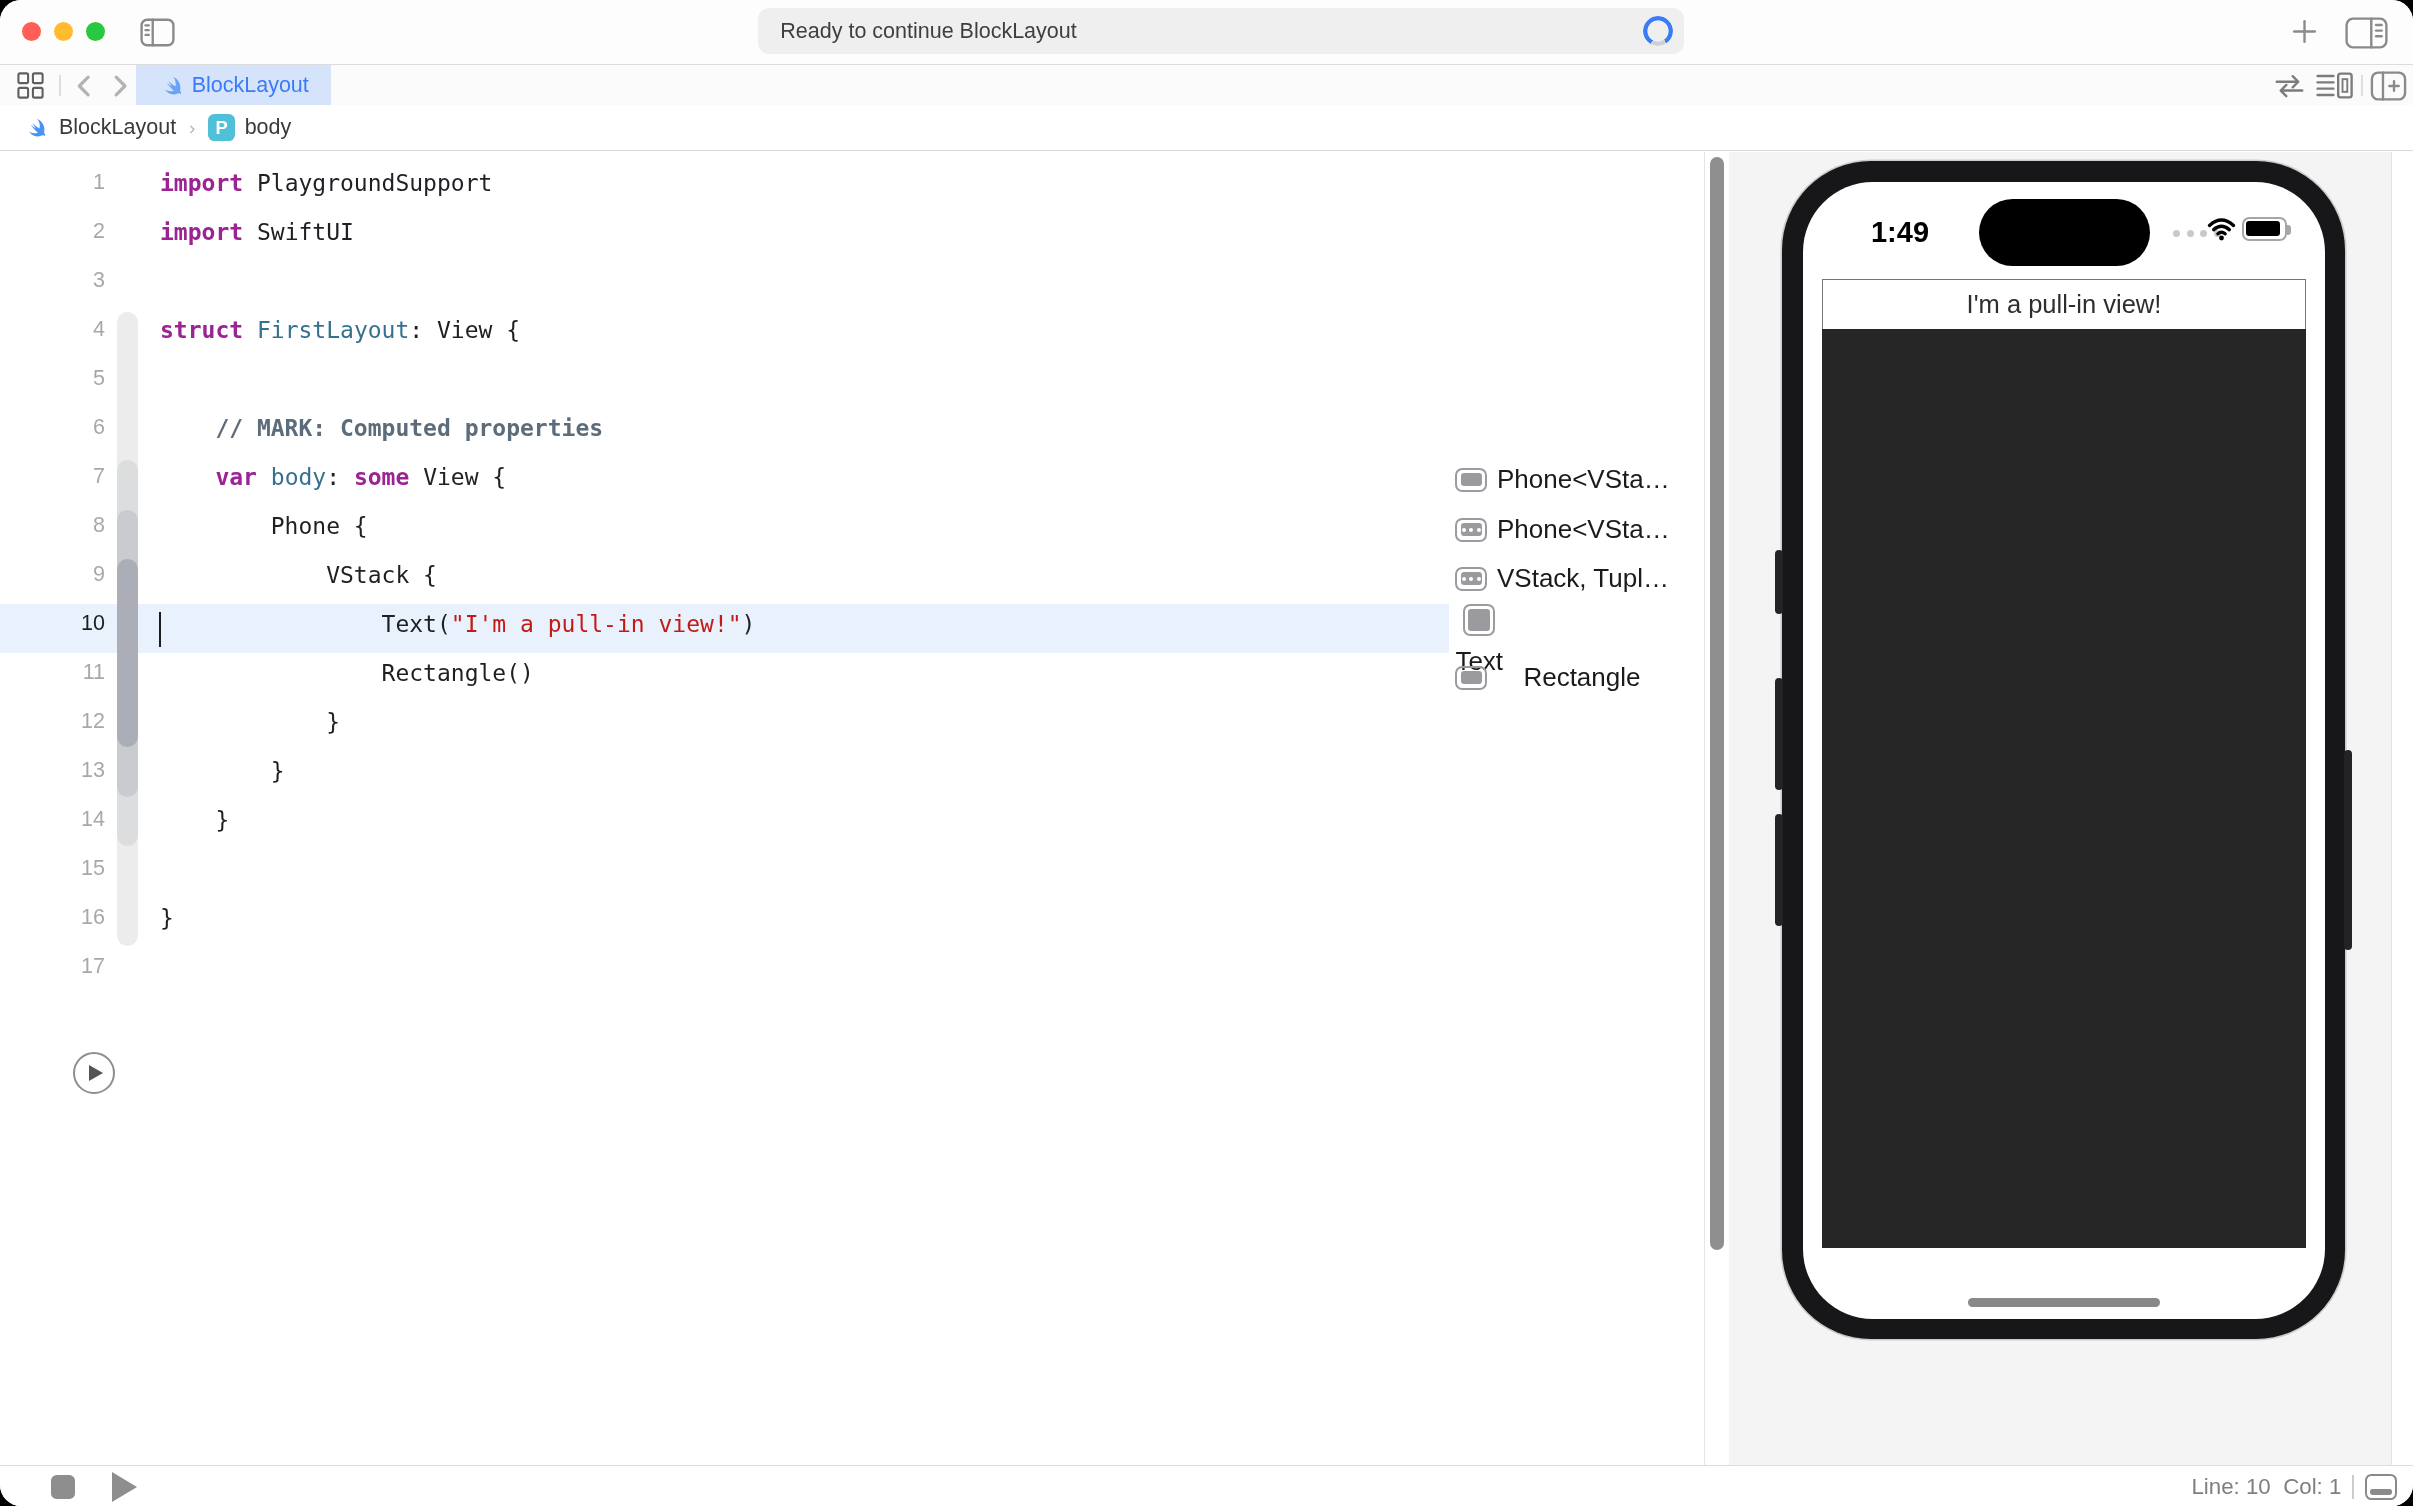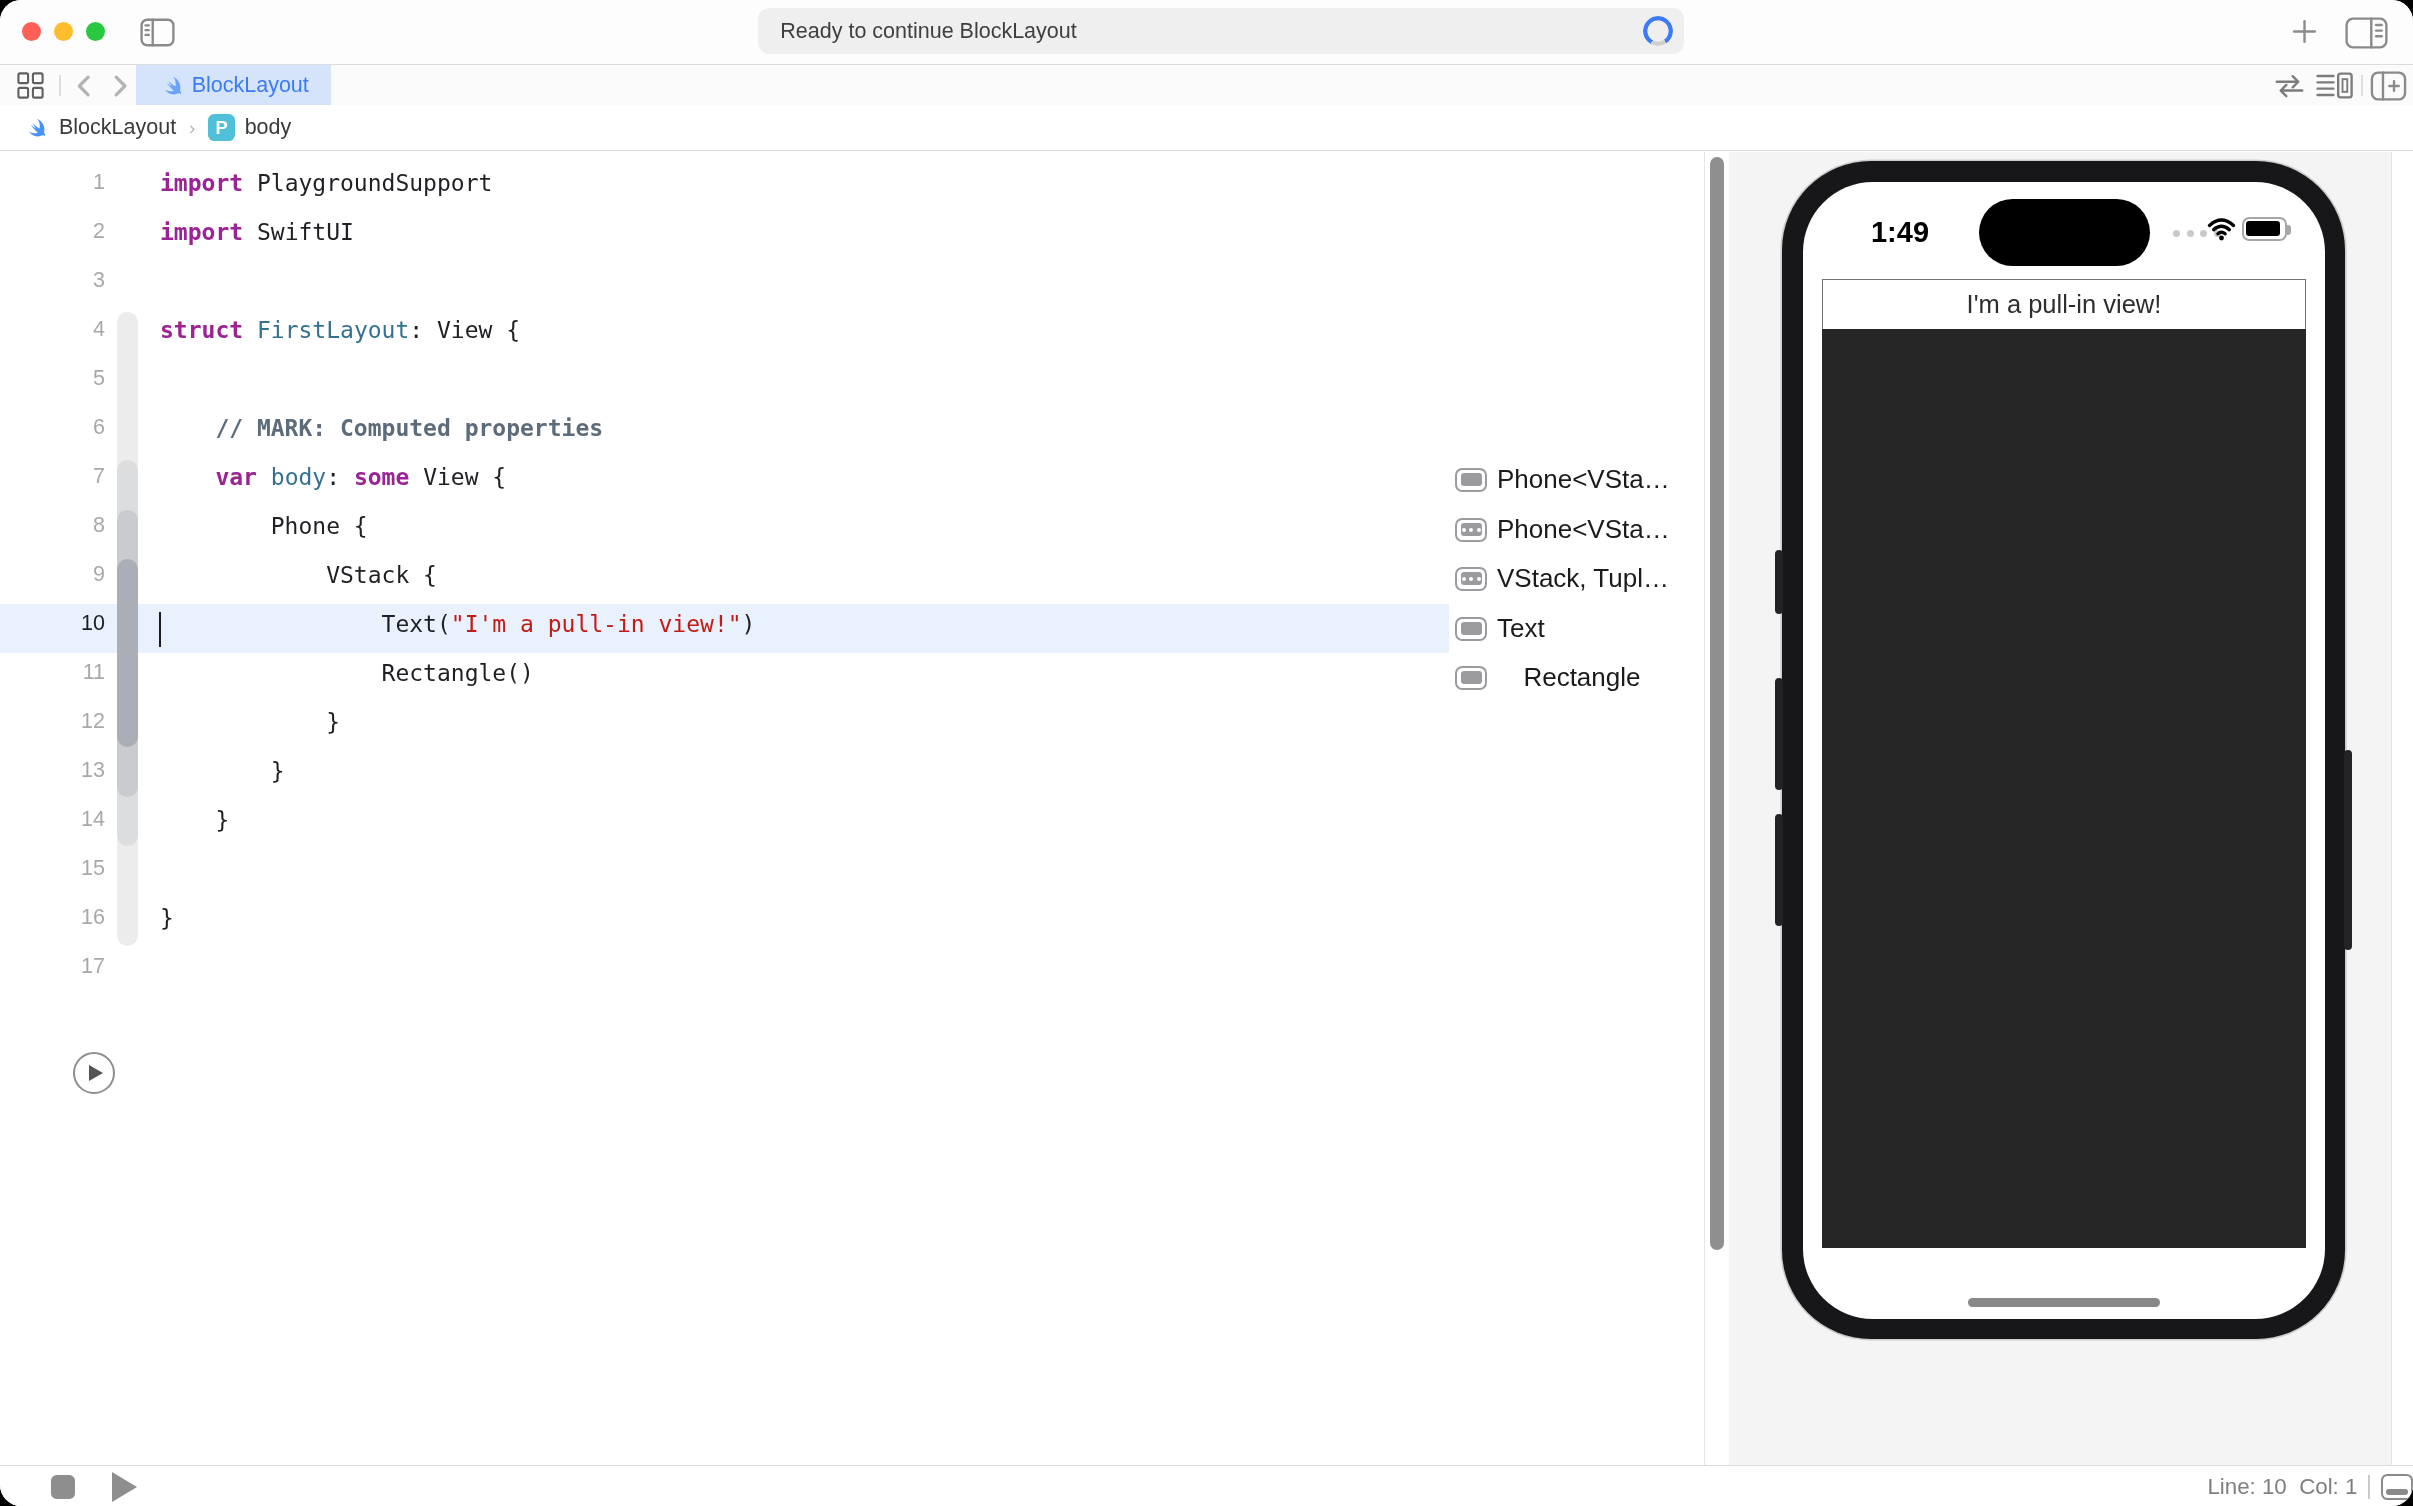--- a/index.html
+++ b/index.html
@@ -96,21 +96,21 @@
   .text-bar span{font-size:25.5px;color:#2e2e2e;}
   .dark-rect{position:absolute;left:19px;top:147px;width:484px;height:919px;background:#262626;}
   .home-ind{position:absolute;left:165px;top:1116px;width:192px;height:9.6px;border-radius:4.8px;background:#888;}
 
   
   .bottombar{position:absolute;left:0;top:1465px;width:2413px;height:42px;background:#fff;
              border-top:0.8px solid #dcdcdc;display:flex;align-items:center;}
   .stop-sq{width:24px;height:24px;border-radius:5.6px;background:#8e8e8e;margin-left:51px;}
   .play-tri{width:0;height:0;border-left:25.5px solid #8e8e8e;border-top:15px solid transparent;
             border-bottom:15px solid transparent;margin-left:37px;}
-  .bb-right{margin-left:auto;display:flex;align-items:center;margin-right:0;gap:11px;}
+  .bb-right{margin-left:auto;display:flex;align-items:center;margin-right:16px;gap:11px;}
   .linecol{font-size:22.3px;color:#7f7f7f;white-space:pre;}
   .bb-sep{width:1.6px;height:24px;background:#cccccc;}
   .debug-icon{width:32px;height:25.5px;border:2.4px solid #8a8a8a;border-radius:6.4px;box-sizing:border-box;position:relative;}
   .debug-icon::after{content:"";position:absolute;left:3.2px;right:3.2px;bottom:2.4px;height:6.4px;background:#8a8a8a;border-radius:2.4px;}
 </style>
 </head>
 <body>
 
 <div class="window">
 
@@ -299,21 +299,21 @@
         <div class="result-row" style="top: 402px;">
           <span class="r-icon">
             <span class="dots">
               <i></i>
               <i></i>
               <i></i>
             </span>
           </span>
           <span class="r-label">VStack, Tupl…</span>
         </div>
-        <div class="result-row" style="top: 452px;">
+        <div class="result-row" style="top: 452px; flex-direction: column;">
           <span class="r-icon">
             <span class="fillbox"></span>
           </span>
           <span class="r-label">Text</span>
         </div>
         <div class="result-row" style="top: 501px; gap: 36px;">
           <span class="r-icon">
             <span class="fillbox"></span>
           </span>
           <span class="r-label">Rectangle</span>

